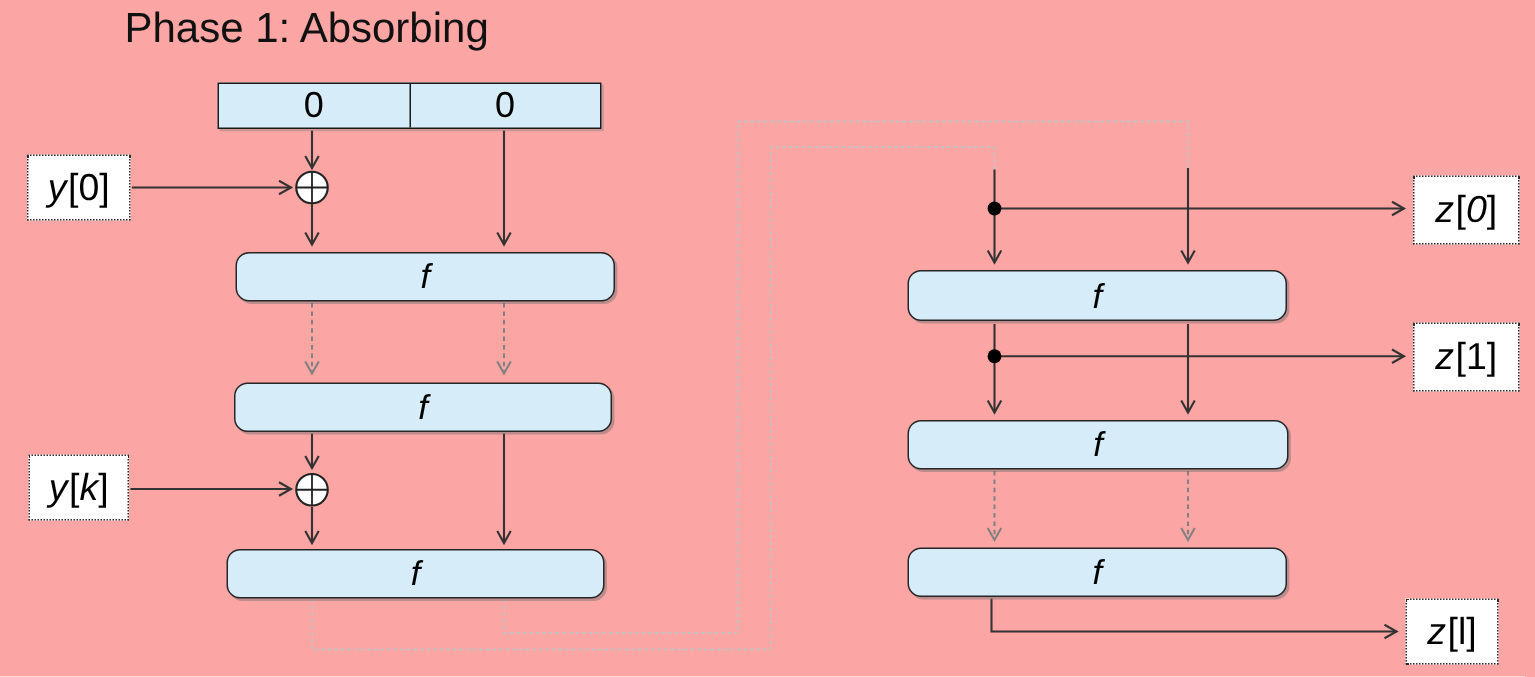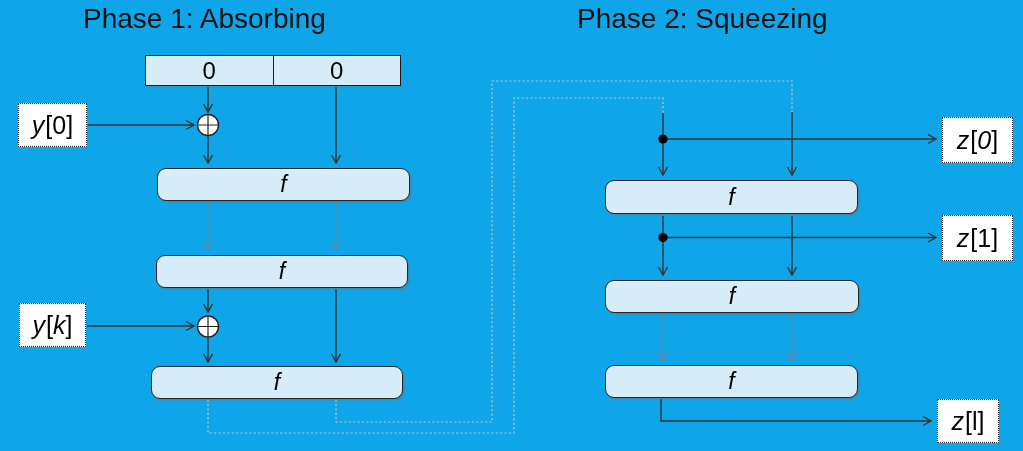--- a/index.html
+++ b/index.html
@@ -1,17 +1,17 @@
 <!DOCTYPE html>
 <html style="--box-fill: #d6edf9; --box-border: #262626; --line: #333333; --dashed-gray: #7f7f7f; --connector-gray: #c2c2c2;"><head>
 <meta charset="utf-8">
 <style>
   html,body{margin:0;padding:0;background:#fff;}
   #canvas{
-    position:relative;width:1023px;height:451px;background:#0ea5e9;overflow:hidden;
+    position:relative;width:1023px;height:451px;background:#fca5a5;overflow:hidden;
     font-family:"Liberation Sans","DejaVu Sans",sans-serif;color:#000;
   }
   .title{position:absolute;font-size:28px;line-height:30px;white-space:nowrap;color:#111;}
   .state{
     position:absolute;left:145px;top:55px;width:256px;height:31px;
     background:var(--box-fill,#d6edf9);border:1.4px solid #1a1a1a;
     display:flex;box-shadow:1.5px 1.5px 0 rgba(120,120,120,.35);box-sizing:border-box;
   }
   .state .cell{flex:1;display:flex;align-items:center;justify-content:center;font-size:24px;line-height:1;}
   .state .cell + .cell{border-left:1.4px solid #1a1a1a;}
@@ -88,21 +88,20 @@
     <path class="ln" marker-end="url(#ab)" d="M663 237.5 L936 237.5"></path>
     <circle class="dot" cx="663" cy="237.5" r="4.6"></circle>
 
     <path class="dash" marker-end="url(#ag)" d="M663 314 L663 360"></path>
     <path class="dash" marker-end="url(#ag)" d="M792 314 L792 360"></path>
 
     <path class="ln" marker-end="url(#ab)" d="M661 399 L661 421 L931 421"></path>
   </svg>
 
   <div class="title" style="left:83px;top:4px;">Phase 1: Absorbing</div>
-  <div class="title" style="left:577px;top:4px;">Phase 2: Squeezing</div>
 
   <div class="state">
     <div class="cell">0</div>
     <div class="cell">0</div>
   </div>
 
   <div class="fbox" style="left:157px;top:168px;width:253px;height:33px;">
     <span>f</span>
   </div>
   <div class="fbox" style="left:156px;top:255px;width:252px;height:33px;">

